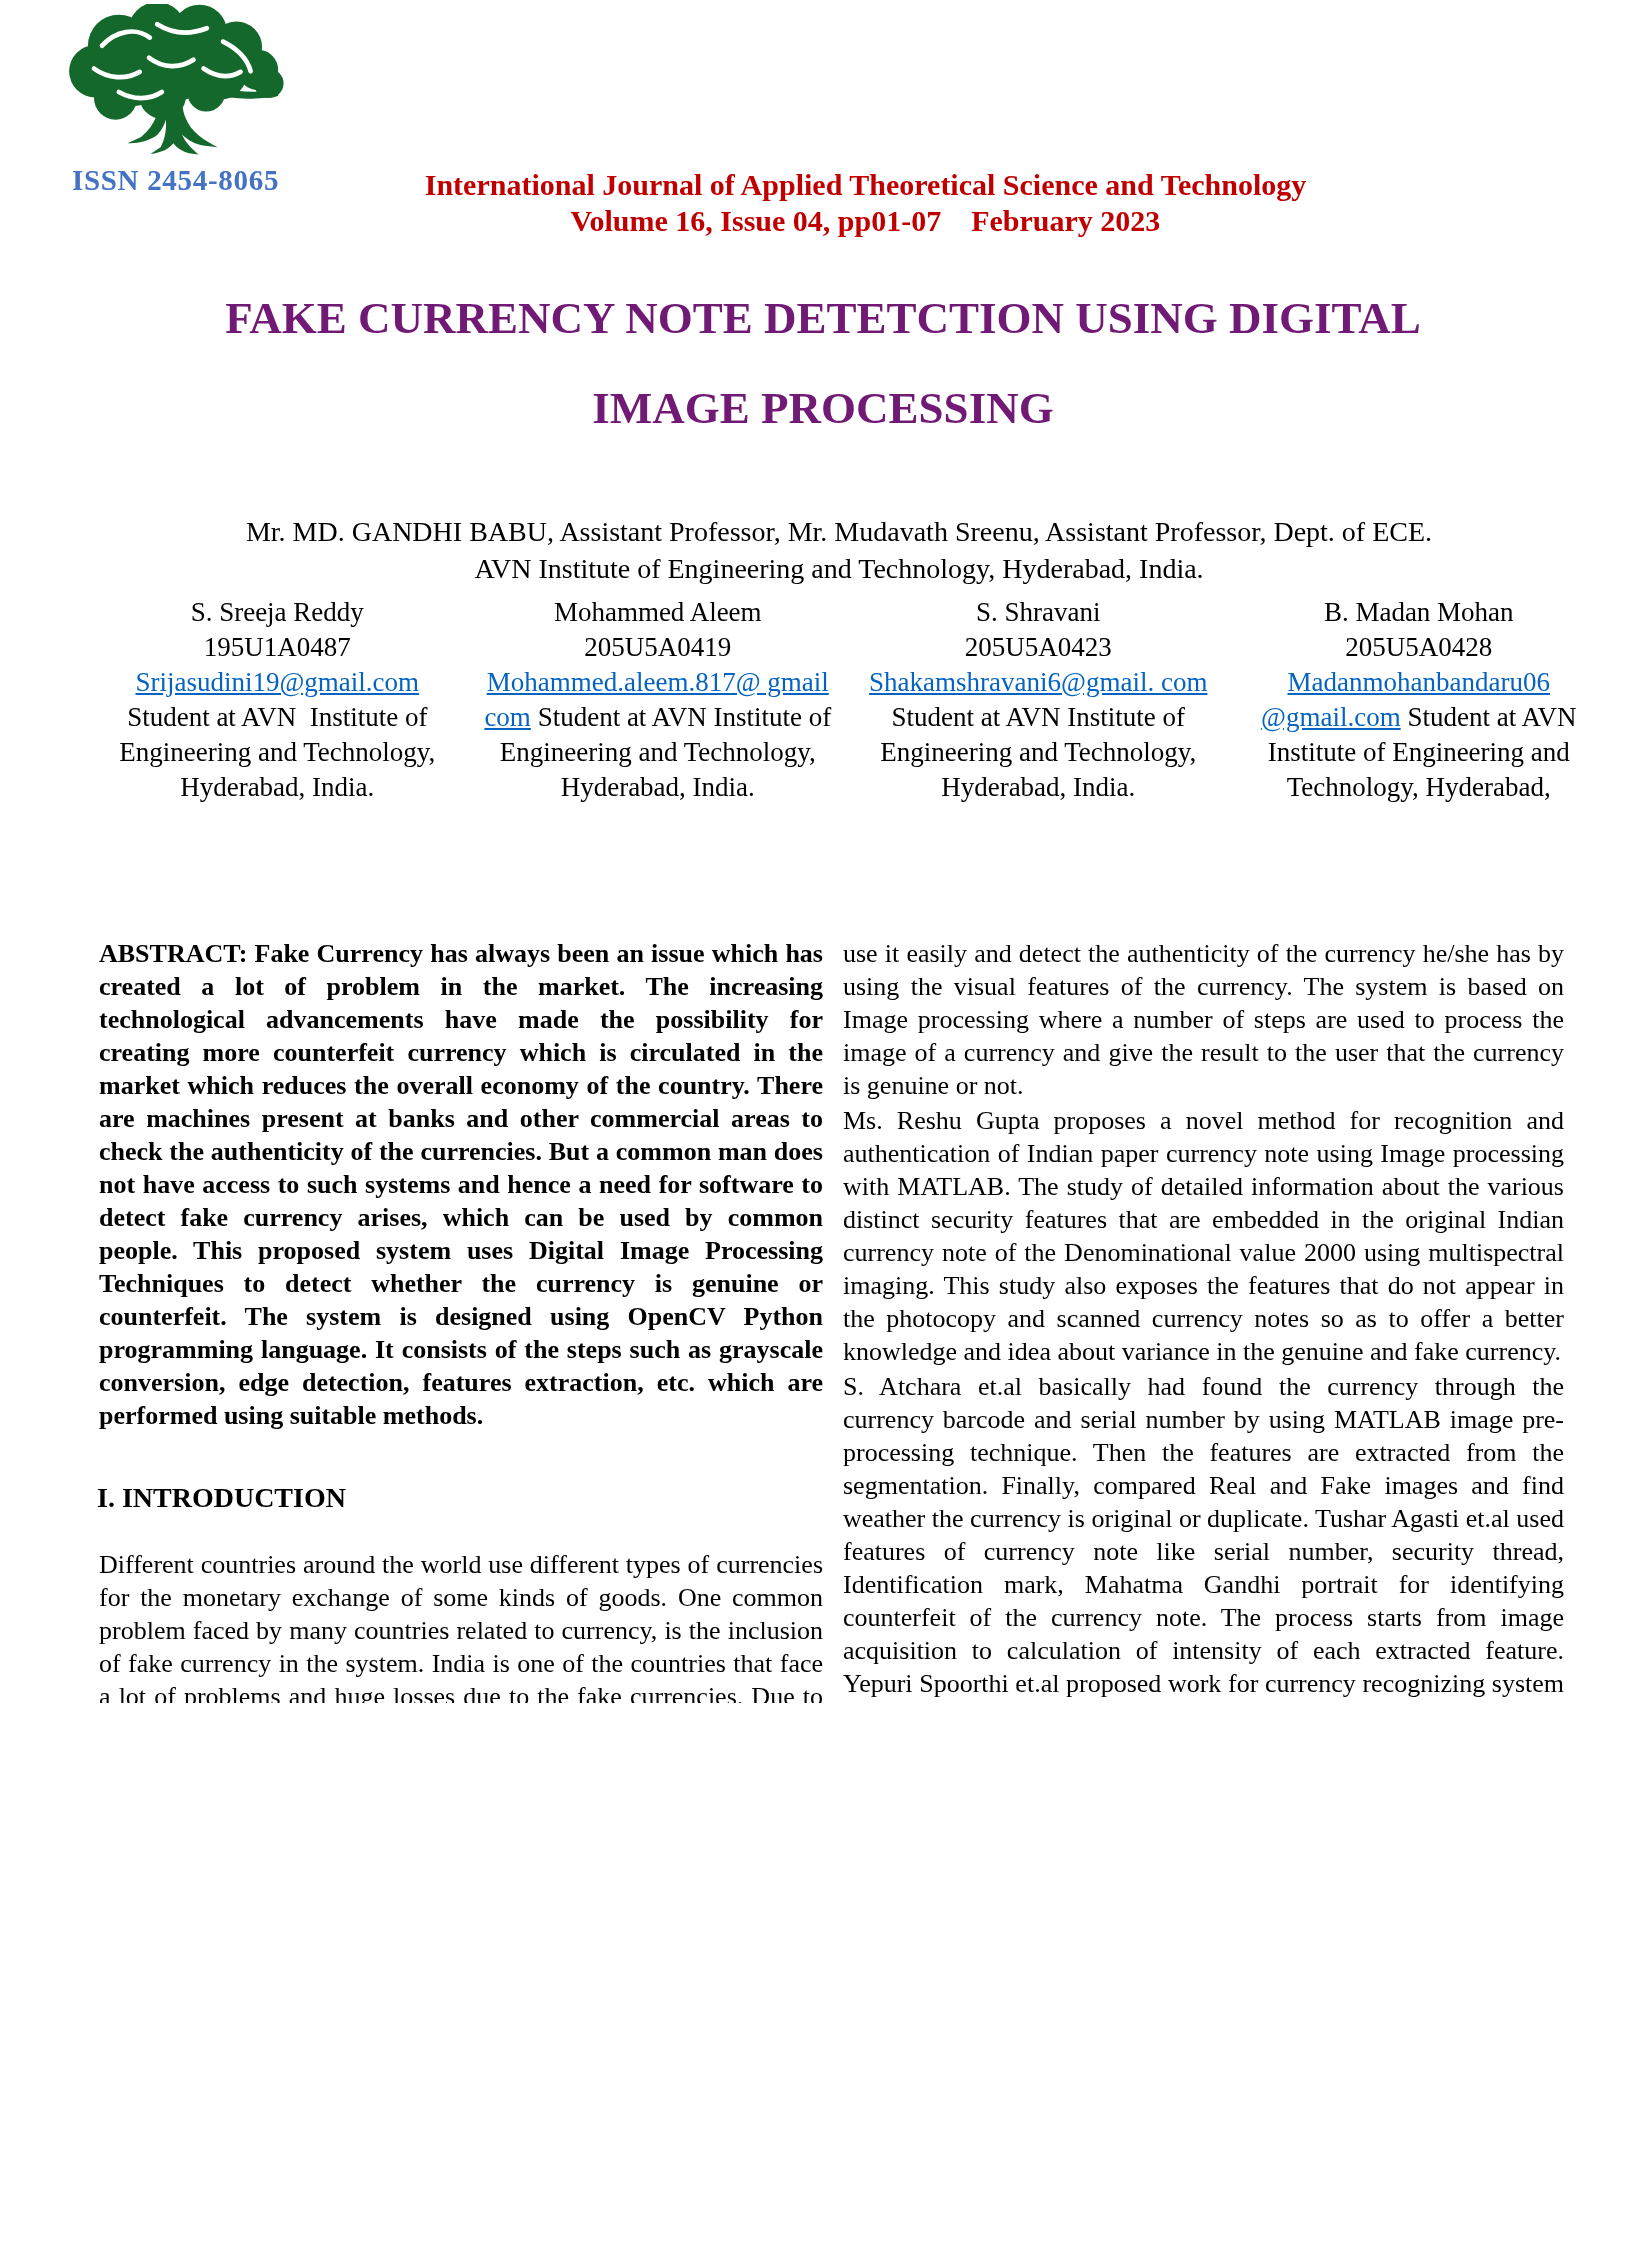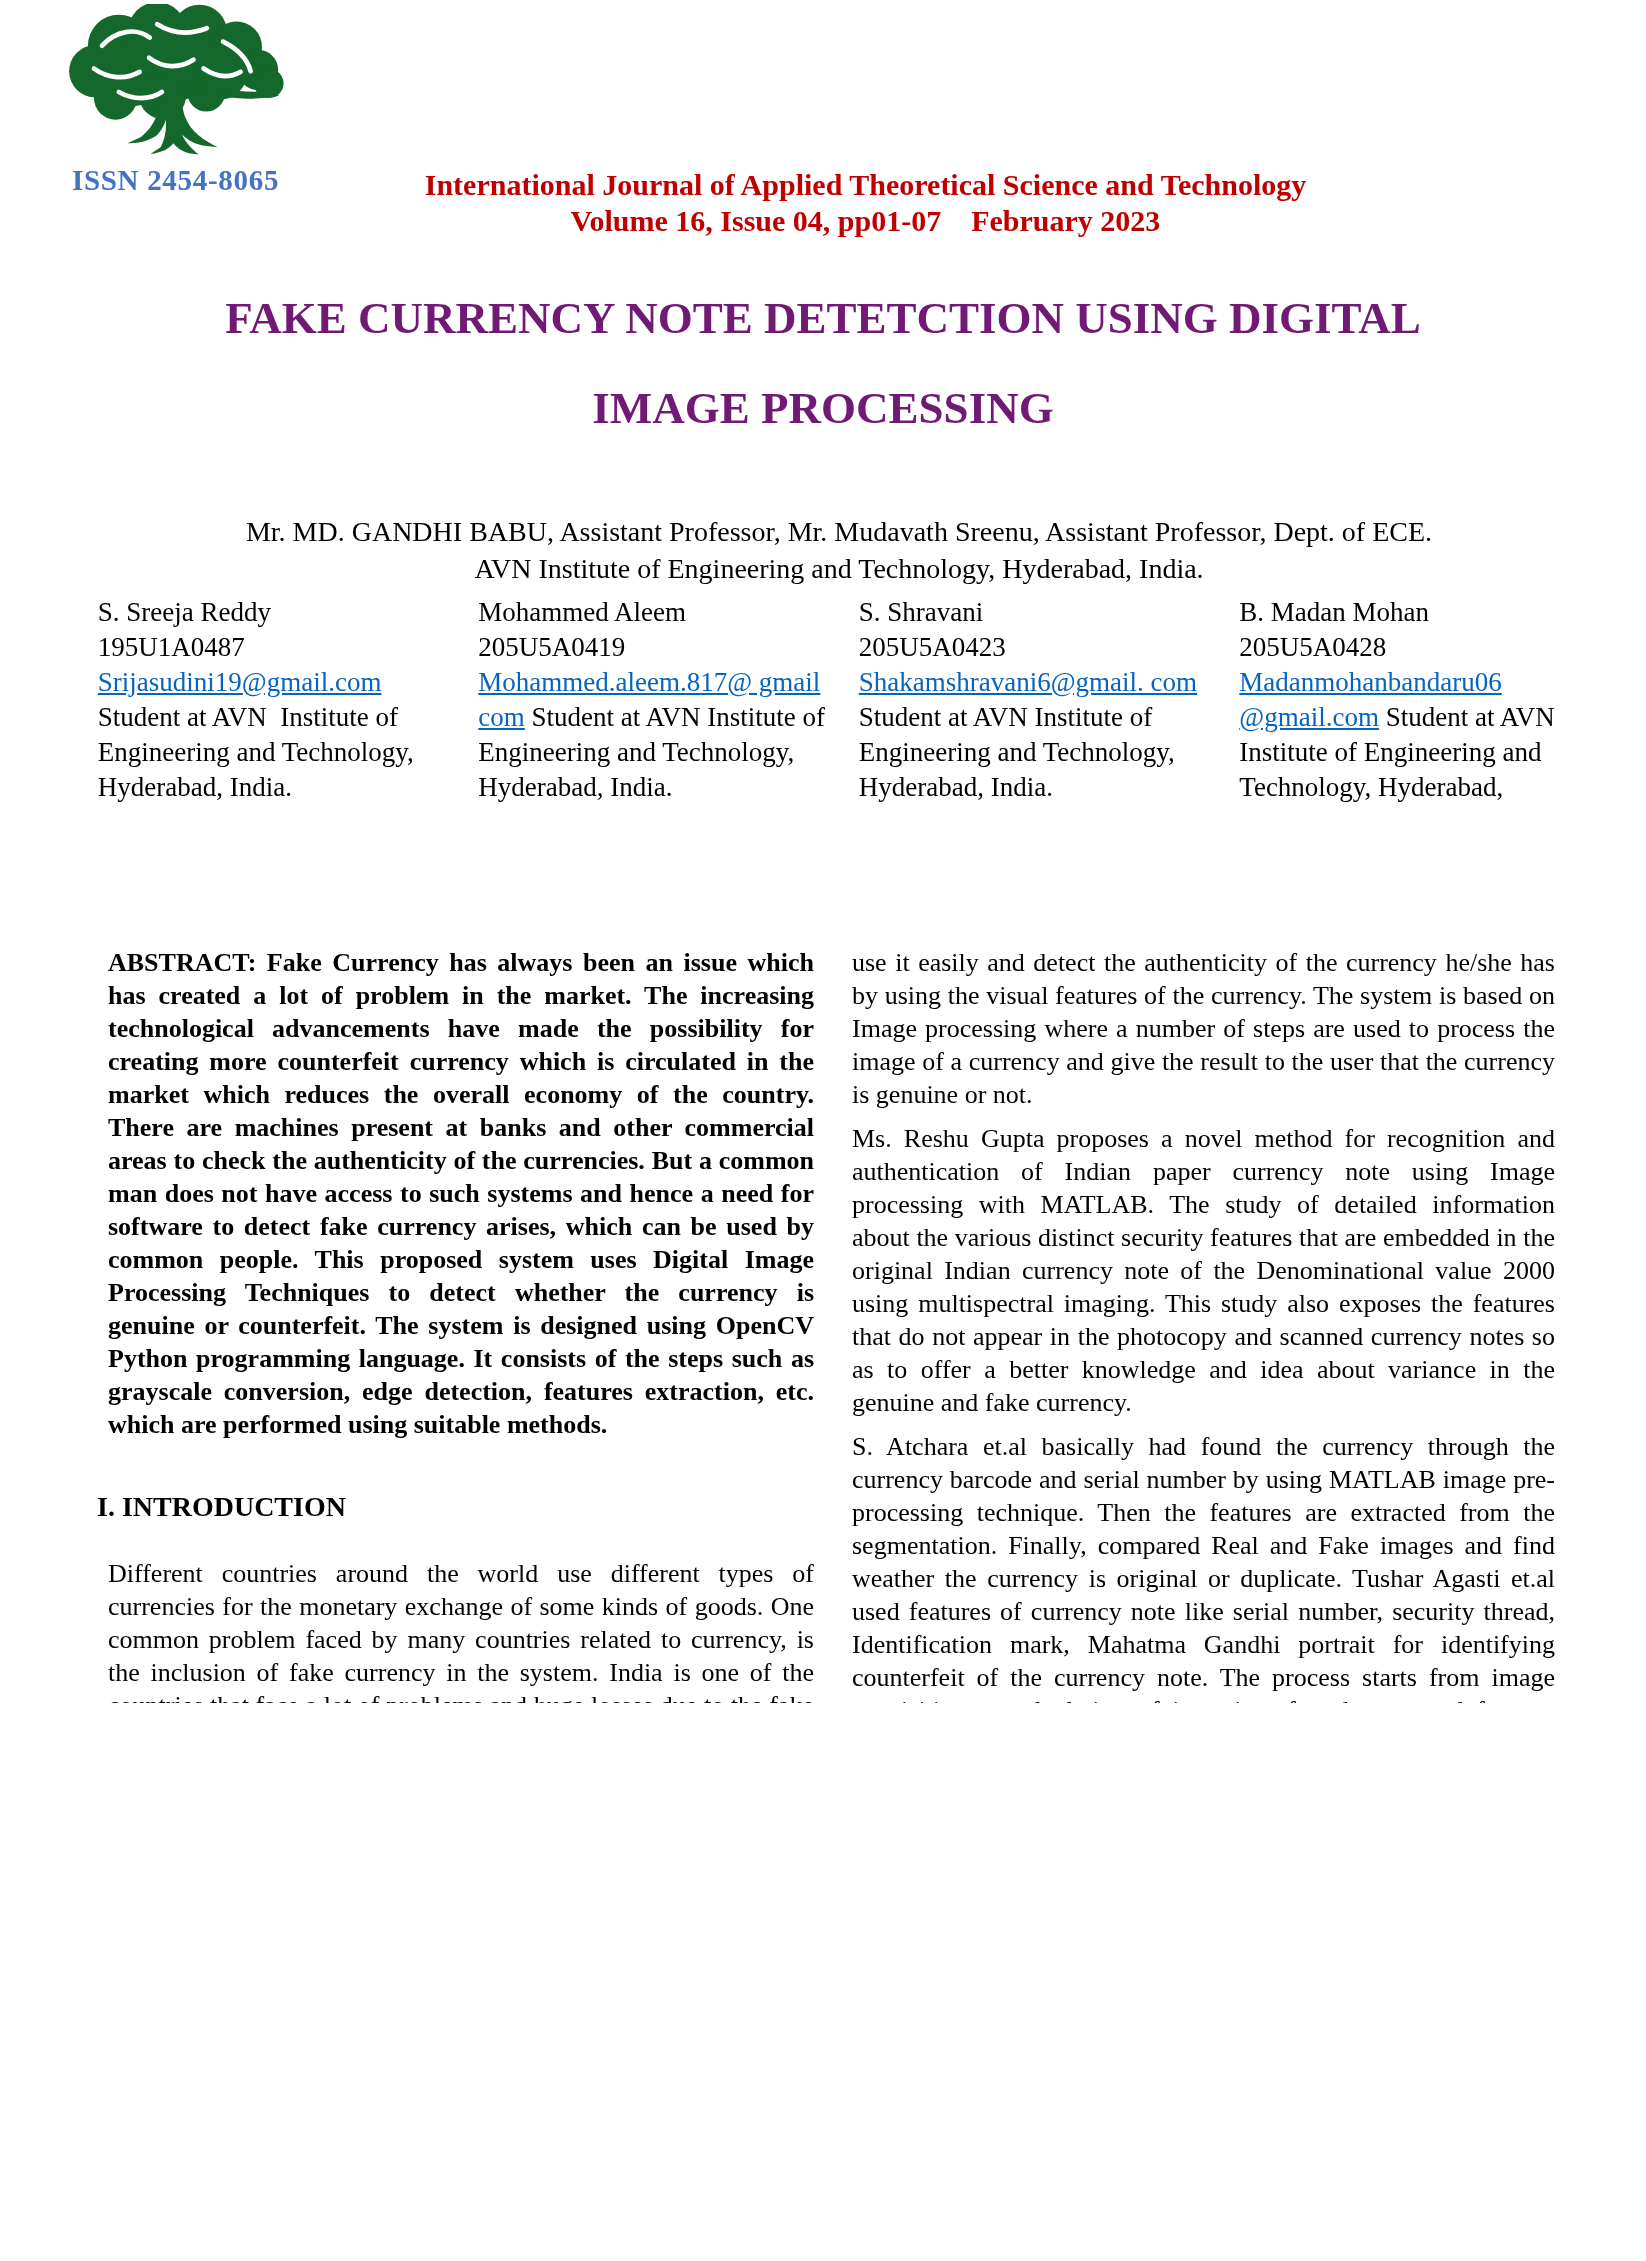--- a/index.html
+++ b/index.html
@@ -29,33 +29,33 @@
   }
   .affil{
     position:absolute;left:129px;top:513px;width:1420px;
     text-align:center;font-size:28px;line-height:37px;
   }
   .authors{
     position:absolute;left:87px;top:595px;width:1522px;
     display:flex;flex-direction:row;
   }
   .author-col{
-    flex:1 1 0;padding:0 10.8px;text-align:left;
+    flex:1 1 0;padding:0 10.8px;text-align:center;
     font-size:27px;line-height:35px;
   }
   a.email{color:#0563C1;text-decoration:underline;cursor:pointer;}
   .col{
     position:absolute;top:935px;
     font-size:26px;line-height:33px;text-align:justify;
   }
   .col-left{left:97px;width:728px;}
   .col-right{left:841px;width:725px;}
   .abstract{font-weight:bold;}
   .sec-h{font-weight:bold;font-size:28px;margin:49px 0 34px 0;text-align:left;}
-  .para{margin:11px;}
+  .para{margin:2px;}
 </style>
 </head>
 <body>
 
 <div id="page">
 
   <div class="logo">
     <svg viewBox="0 0 360 235" width="242" height="158">
       <g fill="#15682C">
         <circle cx="95" cy="62" r="46"></circle>

